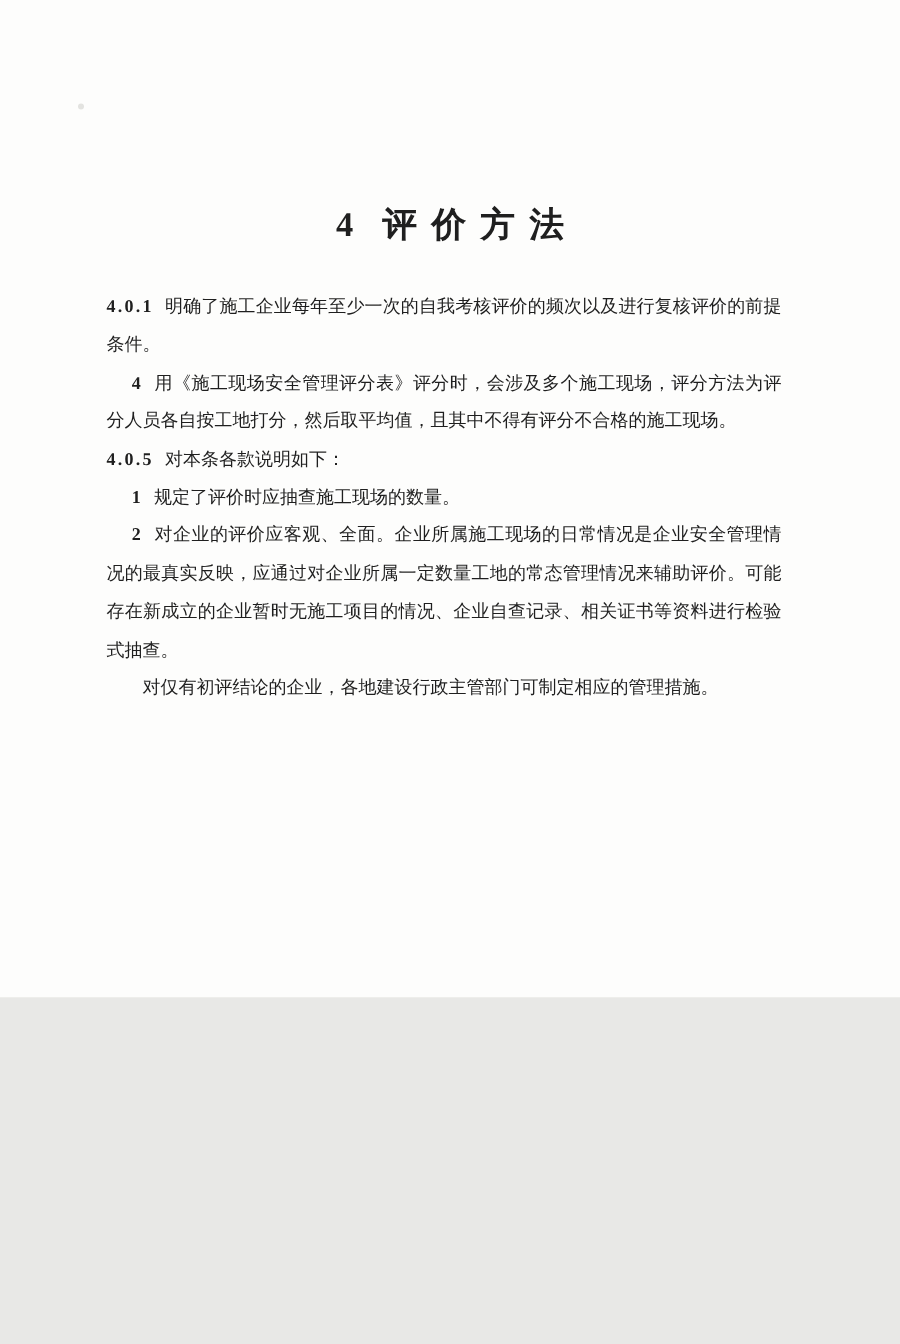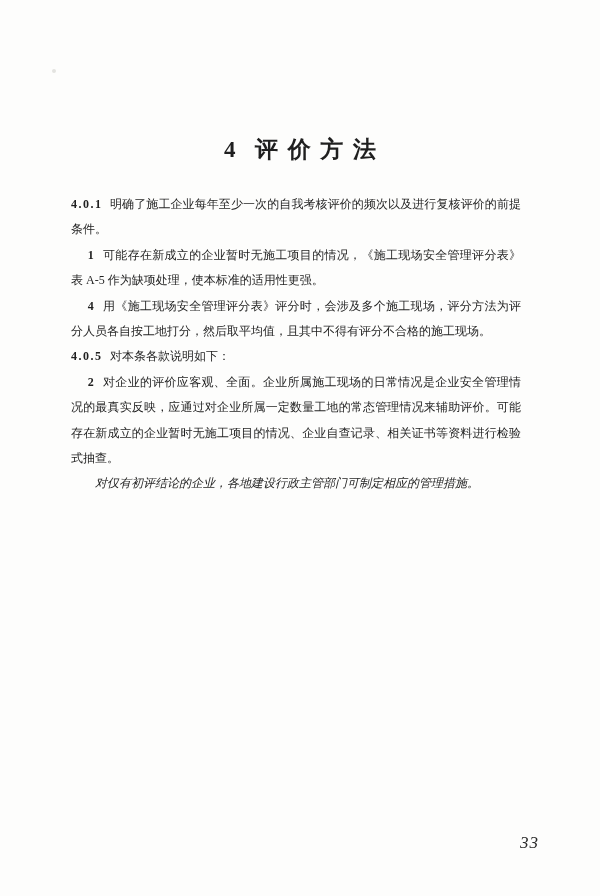--- a/index.html
+++ b/index.html
@@ -3,21 +3,21 @@
 <meta charset="utf-8">
 <style>
   html, body {
     margin: 0;
     padding: 0;
     background: #e8e8e6;
   }
   .page {
     position: relative;
     width: 600px;
-    height: 896px;
+    height: 665px;
     margin: 0 auto;
     background: #fdfdfc;
     overflow: hidden;
     color: #1f1f1f;
     font-family: "Liberation Serif", "DejaVu Serif", serif;
   }
   
   .chapter-heading {
     position: absolute;
     top: 136px;
@@ -50,21 +50,21 @@
   .para {
     margin: 0;
     padding: 0;
   }
   .para .num {
     font-weight: bold;
     letter-spacing: 1.5px;
     margin-right: 0.62em;
   }
   .para.indent-sub  { text-indent: 1.4em; }
-  .para.indent-plain{ text-indent: 2em; font-style: italic;   }
+  .para.indent-plain{ text-indent: 2em;   }
   
   .page-number {
     position: absolute;
     top: 833px;
     right: 61px;
     font-size: 17px;
     font-style: italic;
     letter-spacing: 1px;
     color: #2a2a2a;
   }
@@ -98,23 +98,23 @@
 
   <span class="scan-speck"></span>
 
   <div class="chapter-heading">
     <span class="chapter-num">4</span><span class="chapter-title">评价方法</span>
   </div>
 
   <div class="content">
 
   <p class="para"><b class="num">4.0.1</b><span>明确了施工企业每年至少一次的自我考核评价的频次以及进行复核评价的前提条件。</span></p>
-      <p class="para indent-sub"><b class="num">1</b><span>可能存在新成立的企业暂时无施工项目的情况，《施工现场安全管理评分表》表 A-5 作为缺项处理，使本标准的适用性更强。</span></p>
       <p class="para indent-sub"><b class="num">4</b><span>用《施工现场安全管理评分表》评分时，会涉及多个施工现场，评分方法为评分人员各自按工地打分，然后取平均值，且其中不得有评分不合格的施工现场。</span></p>
       <p class="para"><b class="num">4.0.5</b><span>对本条各款说明如下：</span></p>
+      <p class="para indent-sub"><b class="num">1</b><span>规定了评价时应抽查施工现场的数量。</span></p>
       <p class="para indent-sub"><b class="num">2</b><span>对企业的评价应客观、全面。企业所属施工现场的日常情况是企业安全管理情况的最真实反映，应通过对企业所属一定数量工地的常态管理情况来辅助评价。可能存在新成立的企业暂时无施工项目的情况、企业自查记录、相关证书等资料进行检验式抽查。</span></p>
       <p class="para indent-plain"><span>对仅有初评结论的企业，各地建设行政主管部门可制定相应的管理措施。</span></p>
     </div>
 
   <div class="page-number">33</div>
 
 
 </div>
 
 </body></html>

